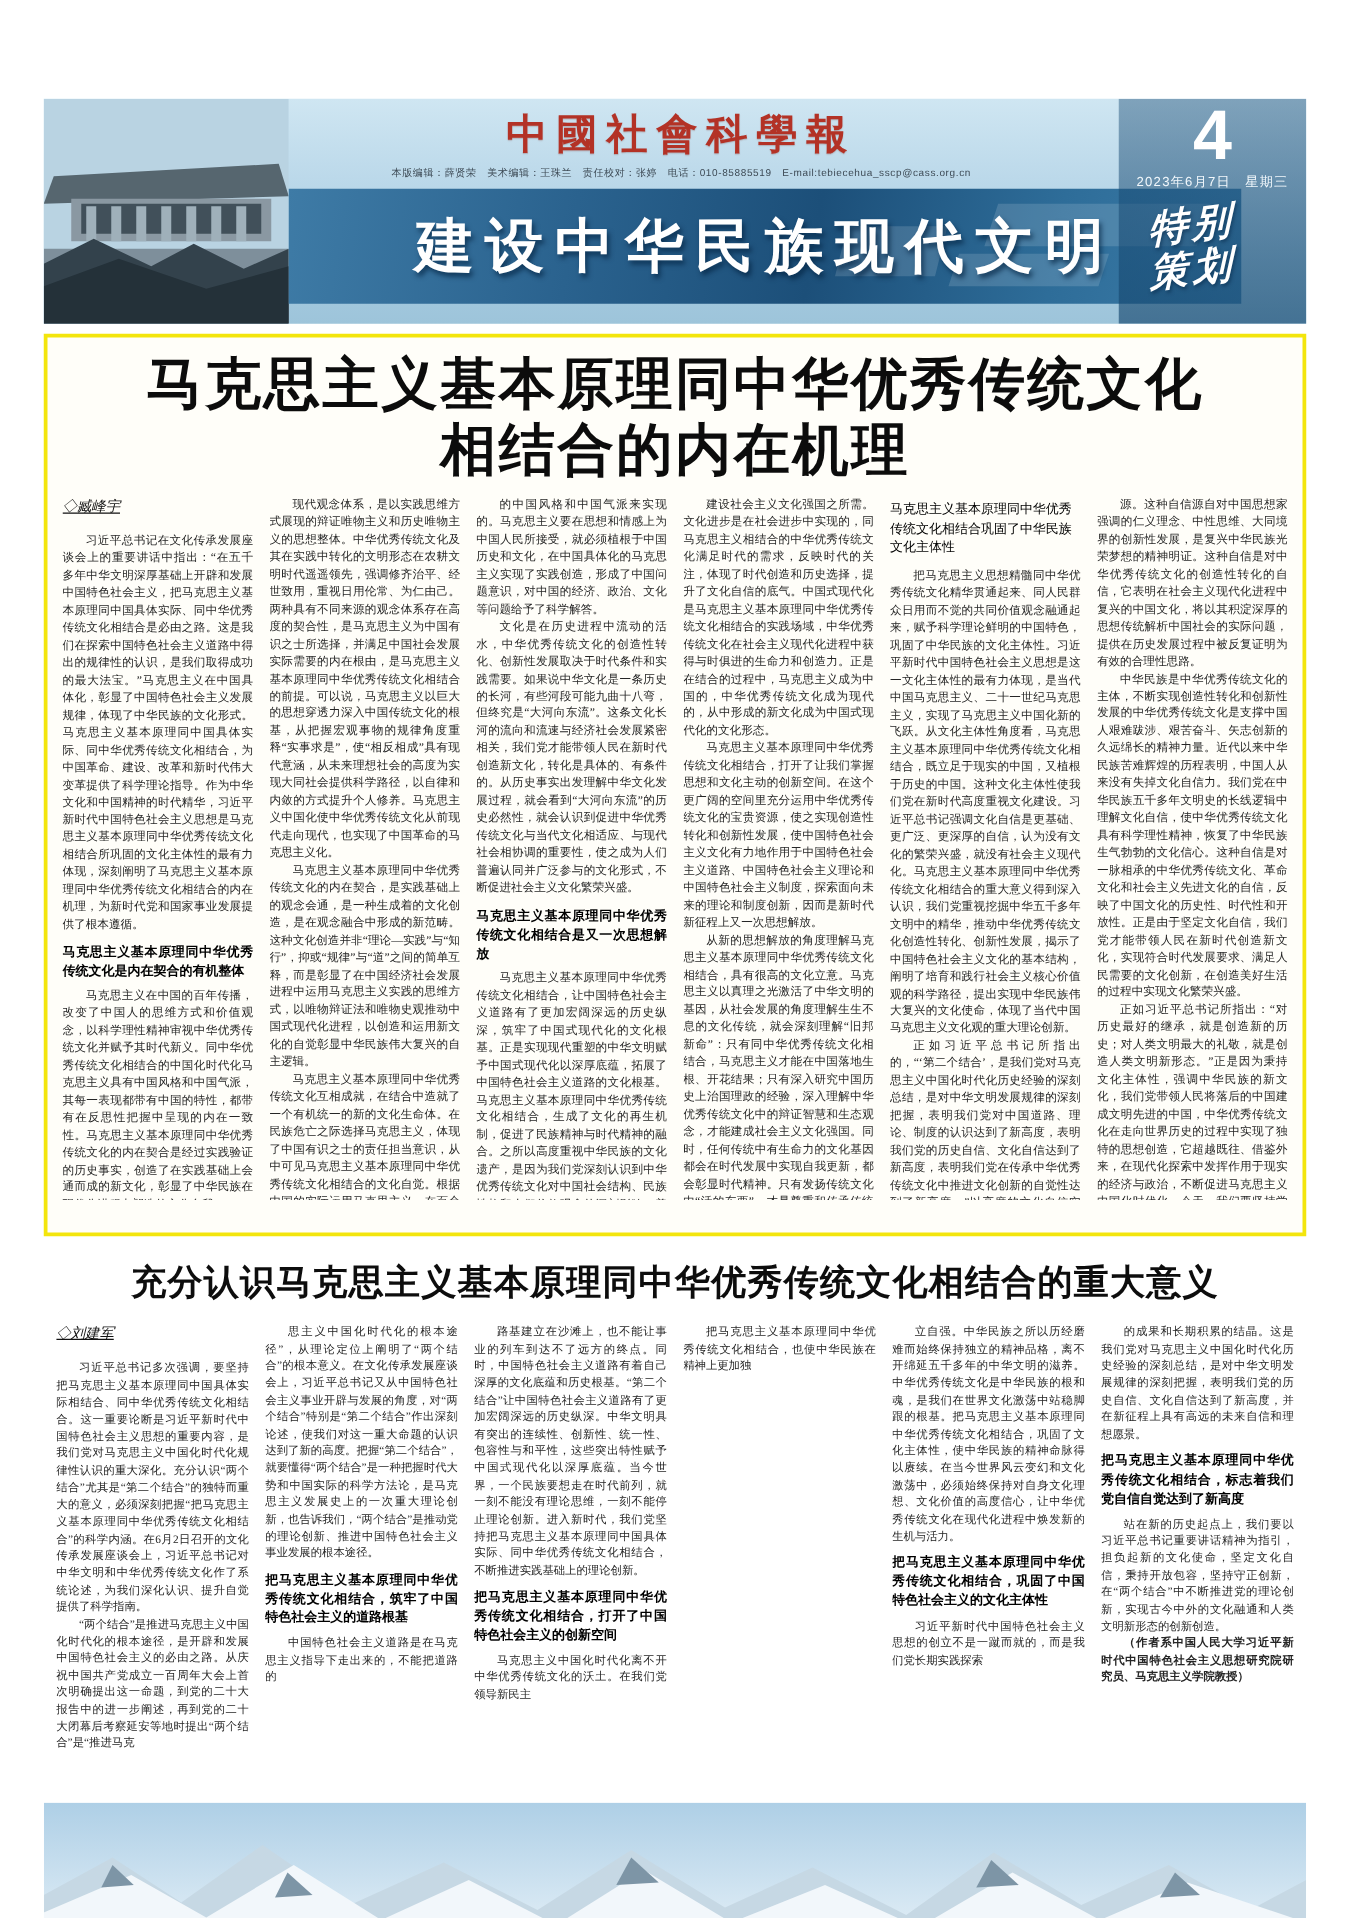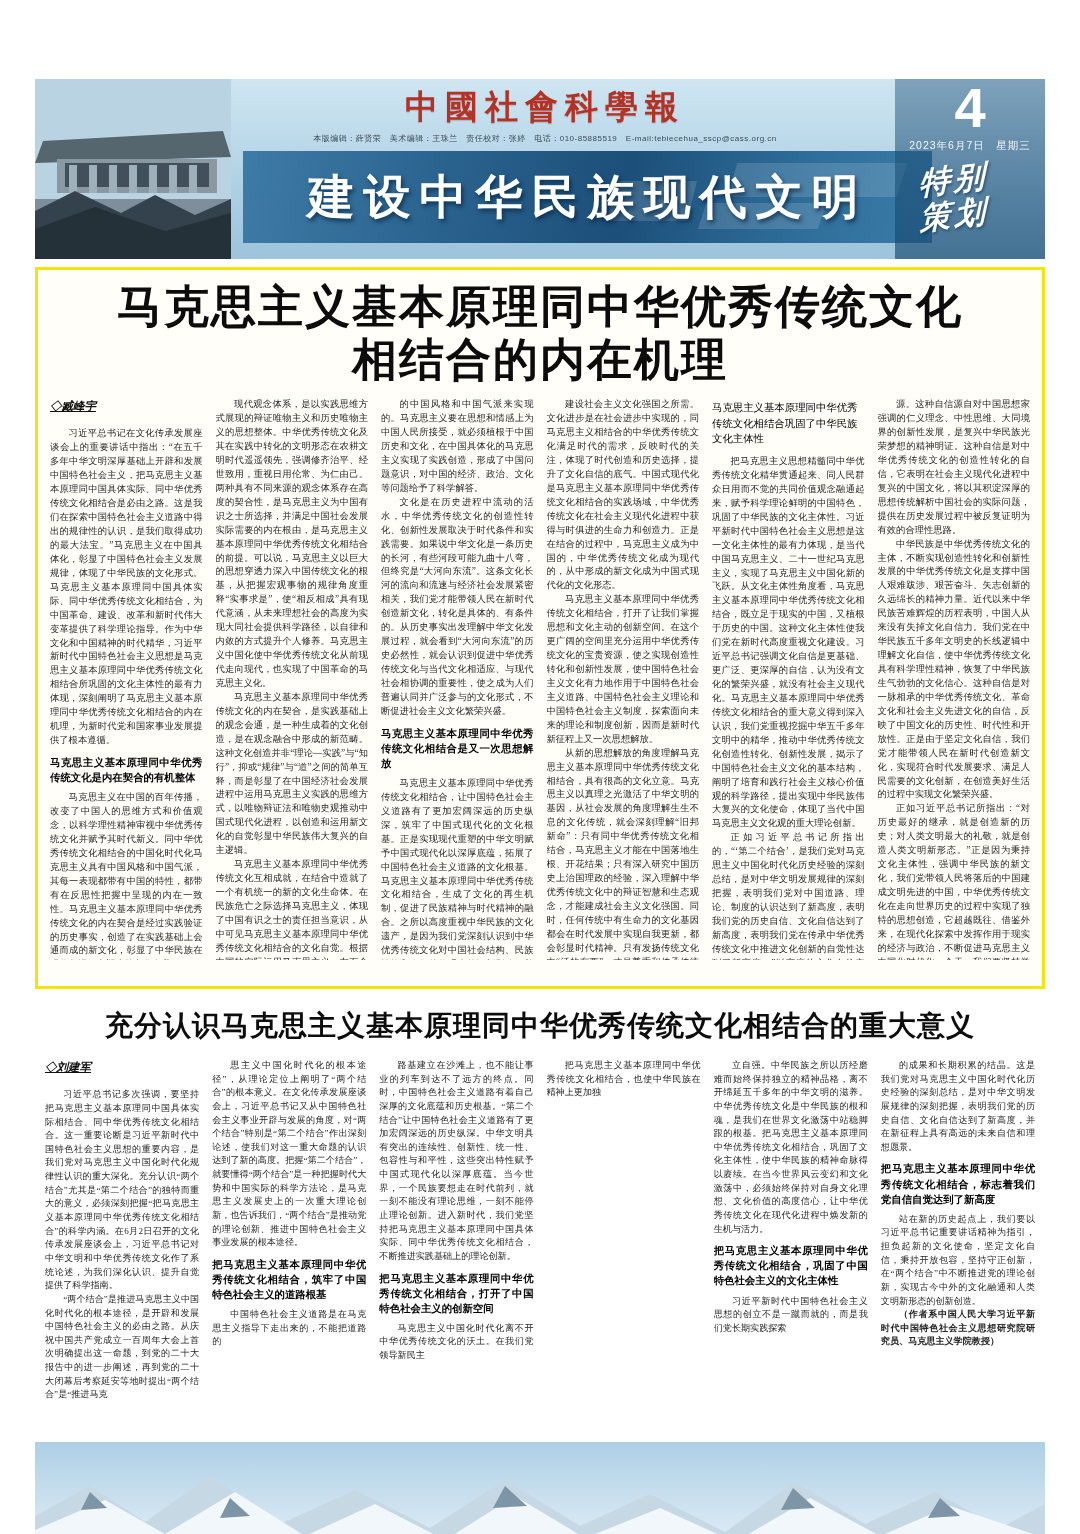--- a/index.html
+++ b/index.html
@@ -2,21 +2,21 @@
 <html><head>
 <meta charset="utf-8">
 <style>
   html,body{margin:0;padding:0;background:#fff;}
   #page{position:relative;width:1080px;height:1534px;background:#ffffff;overflow:hidden;
         font-family:"Liberation Serif", serif;color:#222;}
   
   #header{position:absolute;top:55px;left:35px;width:1010px;height:180px;overflow:hidden;
           background:linear-gradient(180deg,#cfe6f2 0%,#bcd9ea 35%,#a9cde2 70%,#9dc4da 100%);}
   #building{position:absolute;top:0;left:0;width:196px;height:100%;}
-  #banner{position:absolute;top:72px;left:208px;width:689px;height:92px;
+  #banner{position:absolute;top:72px;left:196px;width:762px;height:92px;
           background:linear-gradient(100deg,#3e7ba6 0%,#2a628e 30%,#1c4f79 55%,#2e6d99 80%,#3c7ca8 100%);
           display:flex;align-items:center;justify-content:center;overflow:hidden;}
   #banner .ghost{position:absolute;background:rgba(255,255,255,.14);}
   #banner-title{position:relative;color:#fff;font-family:"Liberation Sans",sans-serif;font-weight:900;
           font-size:47px;letter-spacing:9px;text-shadow:2px 3px 4px rgba(0,30,60,.65);white-space:nowrap;}
   #masthead{position:absolute;top:6px;left:280px;width:460px;text-align:center;color:#b33226;
           font-weight:700;font-size:33px;letter-spacing:7px;font-family:"Liberation Serif",serif;
           text-shadow:0 1px 1px rgba(120,30,20,.25);white-space:nowrap;}
   #infoline{position:absolute;top:54px;left:160px;width:700px;text-align:center;color:#3d4a55;
           font-size:8px;font-family:"Liberation Sans",sans-serif;letter-spacing:.5px;white-space:nowrap;}
@@ -35,21 +35,21 @@
   #a1-title{font-family:"Liberation Sans",sans-serif;font-weight:900;color:#0c0c0c;text-align:center;
           font-size:45px;line-height:1.18;letter-spacing:2px;margin-top:2px;}
   .cols{display:flex;gap:13px;margin-top:12px;overflow:hidden;text-align:justify;}
   #a1-cols{height:562px;}
   .col{flex:1 1 0;overflow:hidden;font-size:9.3px;line-height:1.5;color:#262626;}
   .col p{margin:0;text-indent:2em;}
   .col p.sub{font-weight:700;text-indent:0;margin:7px 0 6px;font-size:10.4px;color:#000;
           font-family:"Liberation Sans",sans-serif;line-height:1.45;}
   .col p.subc{font-weight:400;text-indent:0;margin:2px 0 8px;font-size:10.4px;color:#000;
           font-family:"Liberation Sans",sans-serif;text-align:left;line-height:1.5;}
-  .col p.byline{font-weight:700;font-style:italic;text-indent:0;font-size:11.5px;color:#111;
+  .col p.byline{font-weight:400;font-style:italic;text-indent:0;font-size:11.5px;color:#111;
           text-decoration:underline;margin:0 0 12px;text-align:left;}
   .col p.attr{font-weight:700;}
   
   #article2{position:absolute;top:975px;left:35px;width:1010px;height:438px;box-sizing:border-box;
           padding:4px 10px 0;}
   #a2-title{font-family:"Liberation Sans",sans-serif;font-weight:900;color:#0d0d0d;text-align:center;
           font-size:28px;letter-spacing:1px;margin-top:4px;}
   #a2-cols{height:372px;margin-top:14px;}
   #a2-cols .col{font-size:9.1px;}
   

